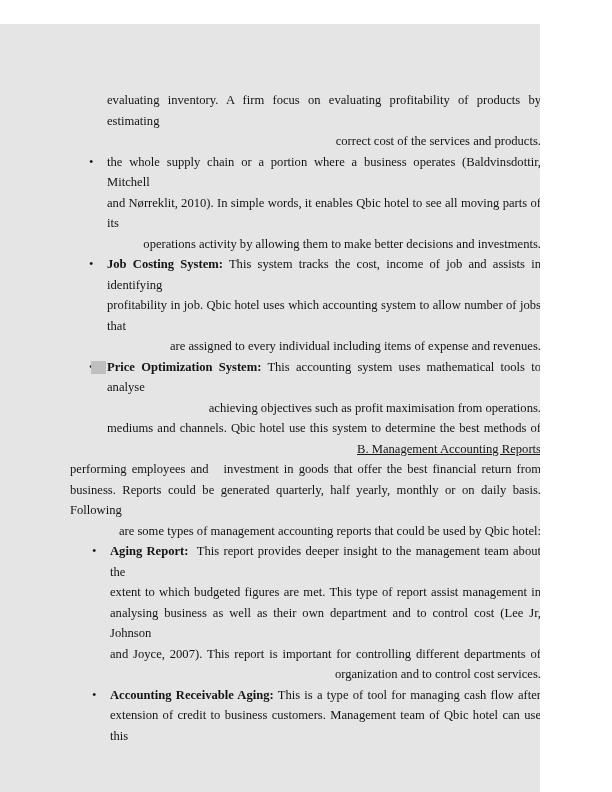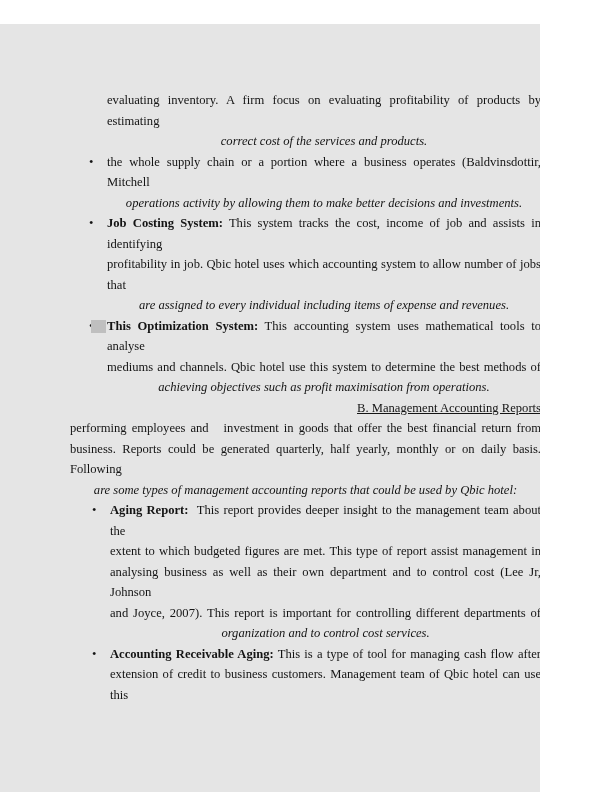--- a/index.html
+++ b/index.html
@@ -9,21 +9,21 @@
     background:#e5e5e5;
     font-family:"Liberation Serif", serif;
     font-size:12.6px;
     color:#141414;
     overflow:hidden;
     margin-top:24px;
   }
   .content { position:absolute; left:70px; top:66px; width:471px; }
   .line { white-space:pre-wrap; line-height:20.5px; min-height:20.5px; }
   .line.j  { text-align:justify; text-align-last:justify; }
-  .line.nj { text-align:center;font-style:italic; }
+  .line.nj { text-align:right; }
   .blk.cont { margin-left:37px; }
   .bullet { position:relative; }
   .bullet .lines-wrap { display:block; }
   .bullet.lvl1 .lines-wrap { margin-left:37px; }
   .bullet.lvl2 .lines-wrap { margin-left:40px; }
   .marker { position:absolute; top:0; line-height:20.5px; font-size:12.6px; }
   .bullet.lvl1 .marker { left:19px; }
   .bullet.lvl2 .marker { left:22px; }
   .heading { text-align:right; line-height:20.5px; min-height:20.5px; }
   .heading .underline { text-decoration:underline; }
@@ -41,37 +41,38 @@
 <div class="page">
   <div class="content" id="doc-content">
       <div class="blk cont">
         <div class="line j">evaluating inventory. A firm focus on evaluating profitability of products by estimating</div>
         <div class="line nj">correct cost of the services and products.</div>
       </div>
       <div class="blk bullet lvl1">
         <span class="marker">•</span>
         <div class="lines-wrap">
           <div class="line j">the whole supply chain or a portion where a business operates (Baldvinsdottir, Mitchell</div>
+          <div class="line j">and Nørreklit, 2010). In simple words, it enables Qbic hotel to see all moving parts of its</div>
           <div class="line nj">operations activity by allowing them to make better decisions and investments.</div>
         </div>
       </div>
       <div class="blk bullet lvl1">
         <span class="marker">•</span>
         <div class="lines-wrap">
           <div class="line j rel"><b>Job Costing System:</b><span> This system tracks the cost, income of job and assists in identifying</span></div>
           <div class="line j">profitability in job. Qbic hotel uses which accounting system to allow number of jobs that</div>
           <div class="line nj">are assigned to every individual including items of expense and revenues.</div>
         </div>
       </div>
       <div class="blk bullet lvl1">
         <span class="marker">•</span>
         <div class="lines-wrap">
-          <div class="line j rel"><span class="tab-highlight" style="background: rgb(191, 191, 191);"></span><b>This Optimization System:</b><span> This accounting system uses mathematical tools to analyse</span></div>
+          <div class="line j rel"><span class="tab-highlight" style="background: rgb(191, 191, 191);"></span><b>Price Optimization System:</b><span> This accounting system uses mathematical tools to analyse</span></div>
+          <div class="line nj">achieving objectives such as profit maximisation from operations.</div>
           <div class="line j">mediums and channels. Qbic hotel use this system to determine the best methods of</div>
-          <div class="line nj">achieving objectives such as profit maximisation from operations.</div>
         </div>
       </div>
       <div class="blk heading"><span class="underline">B. Management Accounting Reports</span></div>
       <div class="blk para">
         <div class="line j">performing employees and   investment in goods that offer the best financial return from</div>
         <div class="line j">business. Reports could be generated quarterly, half yearly, monthly or on daily basis. Following</div>
         <div class="line nj">are some types of management accounting reports that could be used by Qbic hotel:</div>
       </div>
       <div class="blk bullet lvl2">
         <span class="marker">•</span>

